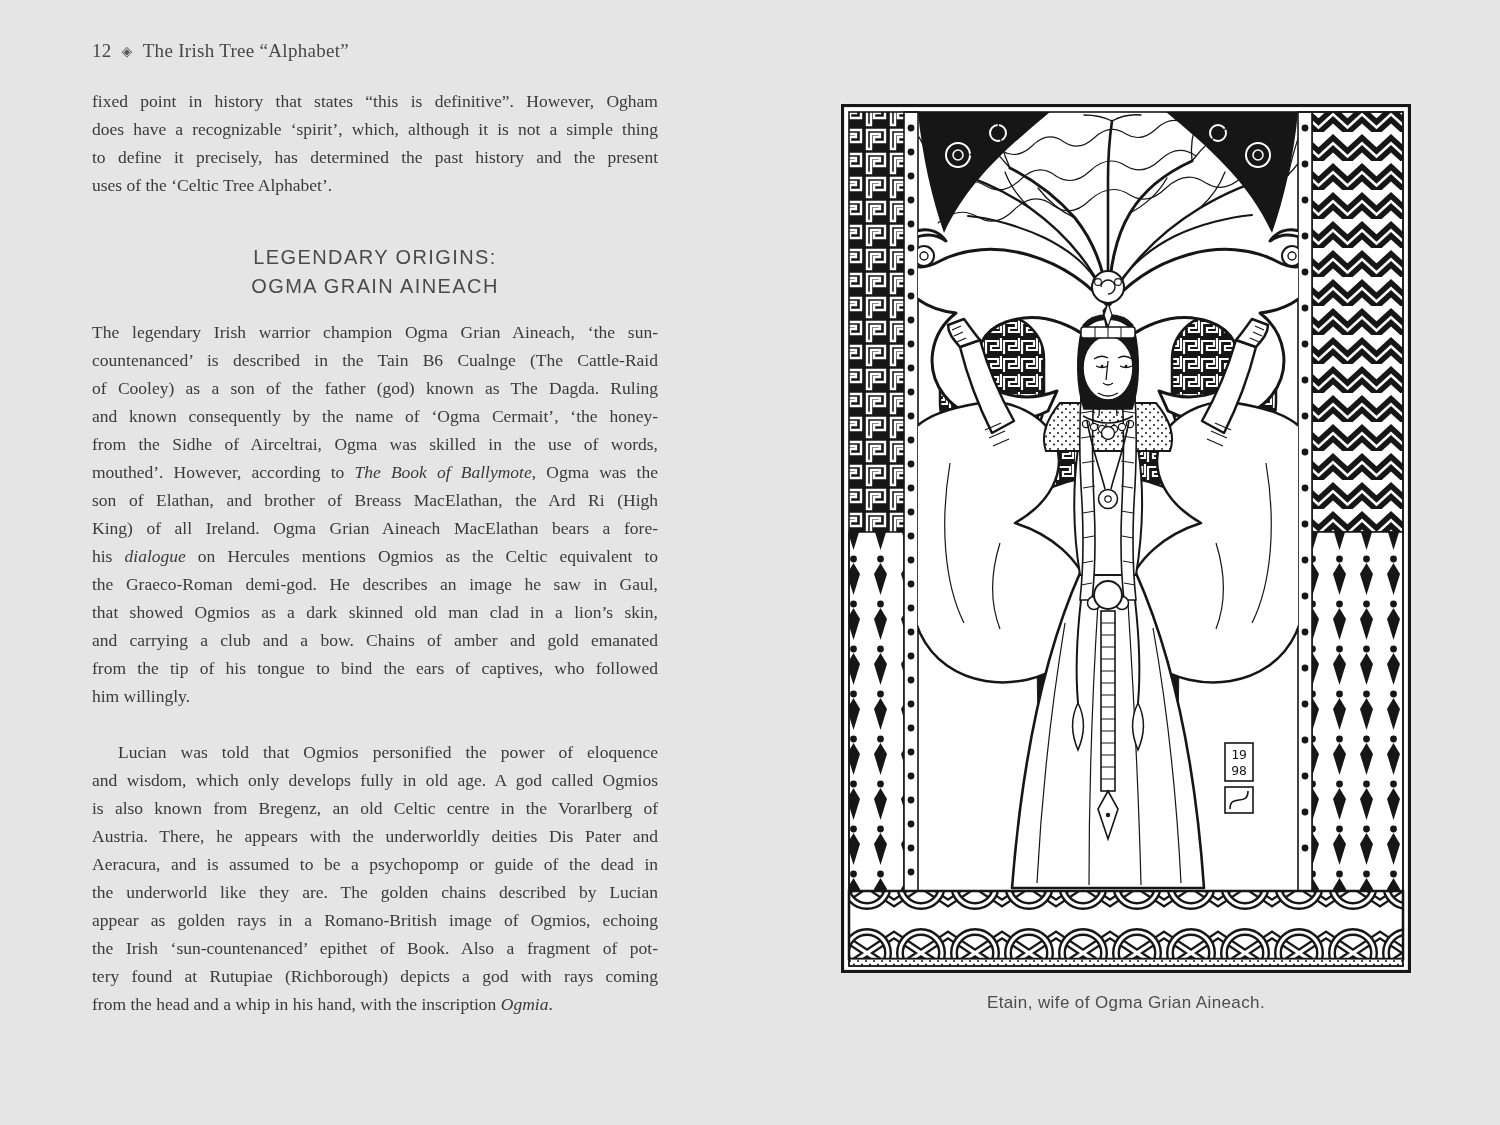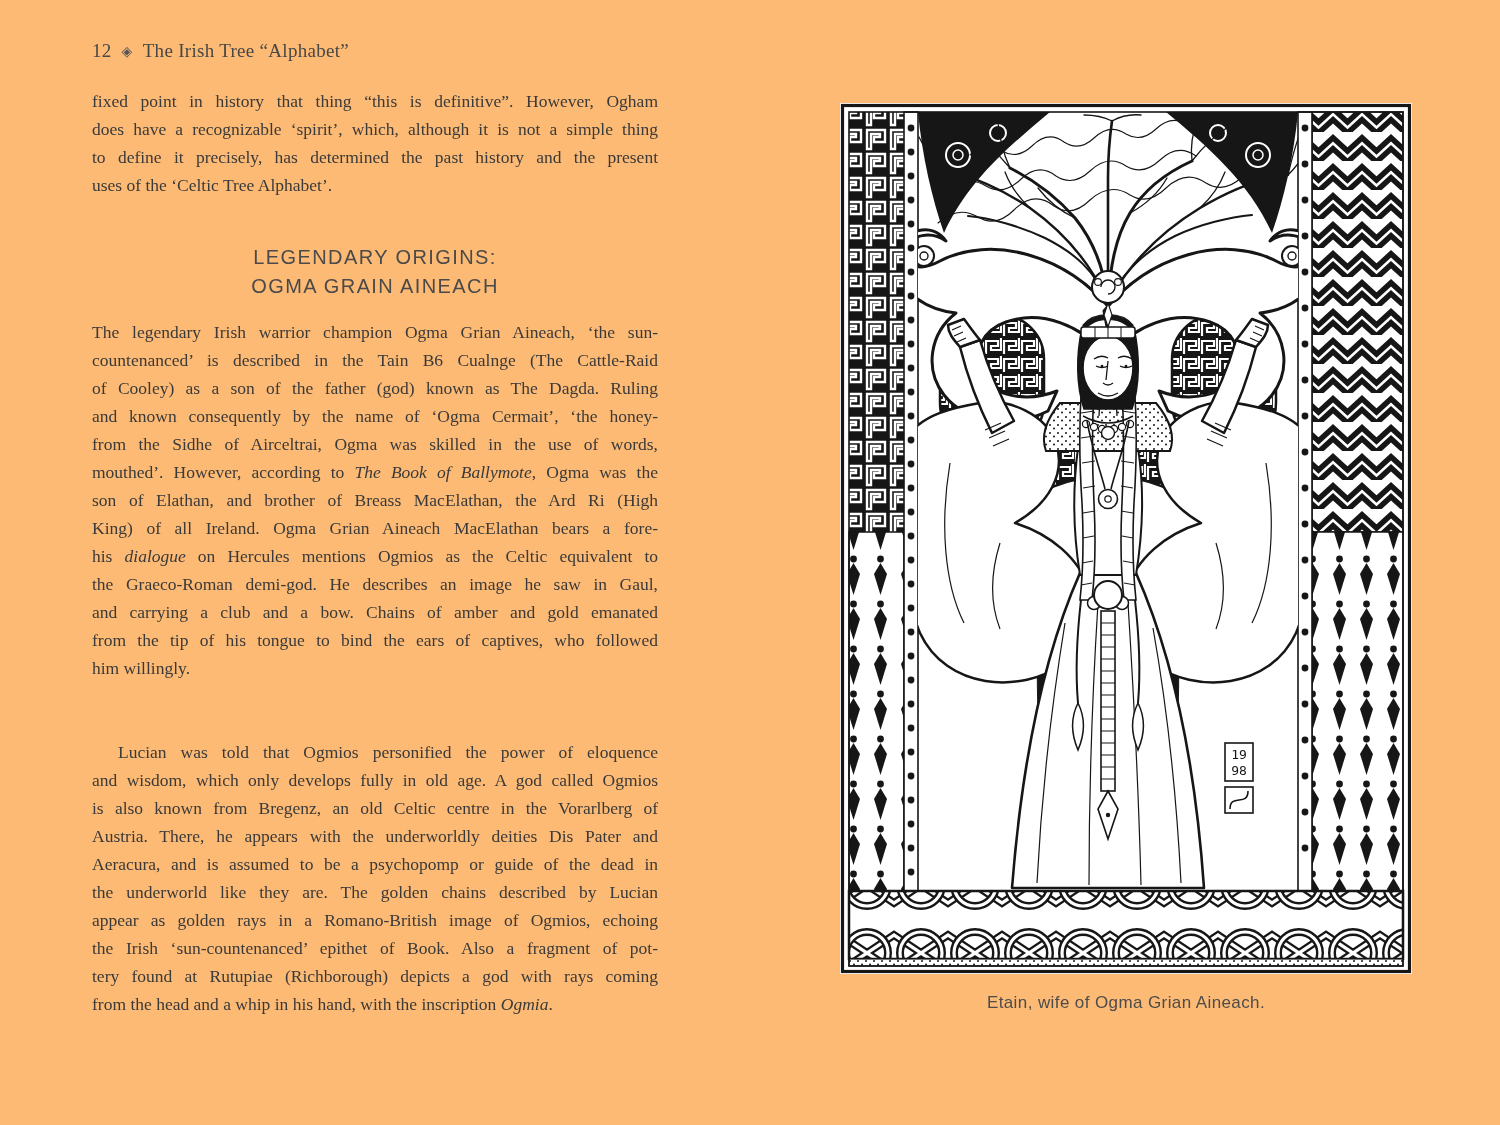--- a/index.html
+++ b/index.html
@@ -1,16 +1,16 @@
 <!DOCTYPE html>
 <html><head>
 <meta charset="utf-8">
 <style>
   html,body{margin:0;padding:0;background:#fff;}
-  .page{position:relative;width:1500px;height:1125px;background:#fdba74;
+  .page{position:relative;width:1500px;height:1125px;background:#e5e5e5;
         font-family:"Liberation Serif",serif;color:#3a3a3a;overflow:hidden;}
   .hdr{position:absolute;left:92px;top:40px;font-size:19px;letter-spacing:.3px;color:#474747;}
   .hdr .orn{display:inline-block;font-size:14px;margin:0 10px;transform:translateY(-1px);color:#555;}
   .col{position:absolute;left:92px;width:566px;}
   .intro{top:87px;}
   .heading{top:243px;text-align:center;font-family:"Liberation Sans",sans-serif;
            font-size:20px;line-height:29px;letter-spacing:1.4px;color:#4a4a4a;}
   .p1{top:318px;}
   .p2{top:738px;}
   .ln{font-size:17.5px;line-height:28px;text-align:justify;text-align-last:justify;color:#3a3a3a;}
@@ -24,21 +24,21 @@
 </head>
 <body>
 
 <div class="page">
 
   <div class="hdr">
     <span>12</span><span class="orn">◈</span><span>The Irish Tree “Alphabet”</span>
   </div>
 
   <div class="col intro">
-    <div class="ln">fixed point in history that thing “this is definitive”. However, Ogham</div>
+    <div class="ln">fixed point in history that states “this is definitive”. However, Ogham</div>
     <div class="ln">does have a recognizable ‘spirit’, which, although it is not a simple thing</div>
     <div class="ln">to define it precisely, has determined the past history and the present</div>
     <div class="ln last">uses of the ‘Celtic Tree Alphabet’.</div>
   </div>
 
   <div class="col heading">
     <div>LEGENDARY ORIGINS:</div>
     <div>OGMA GRAIN AINEACH</div>
   </div>
 
@@ -46,20 +46,21 @@
     <div class="ln">The legendary Irish warrior champion Ogma Grian Aineach, ‘the sun-</div>
     <div class="ln">countenanced’ is described in the Tain B6 Cualnge (The Cattle-Raid</div>
     <div class="ln">of Cooley) as a son of the father (god) known as The Dagda. Ruling</div>
     <div class="ln">and known consequently by the name of ‘Ogma Cermait’, ‘the honey-</div>
     <div class="ln">from the Sidhe of Airceltrai, Ogma was skilled in the use of words,</div>
     <div class="ln"><span>mouthed’. However, according to </span><em>The Book of Ballymote</em><span>, Ogma was the</span></div>
     <div class="ln">son of Elathan, and brother of Breass MacElathan, the Ard Ri (High</div>
     <div class="ln">King) of all Ireland. Ogma Grian Aineach MacElathan bears a fore-</div>
     <div class="ln"><span>his </span><em>dialogue</em><span> on Hercules mentions Ogmios as the Celtic equivalent to</span></div>
     <div class="ln">the Graeco-Roman demi-god. He describes an image he saw in Gaul,</div>
+    <div class="ln">that showed Ogmios as a dark skinned old man clad in a lion’s skin,</div>
     <div class="ln">and carrying a club and a bow. Chains of amber and gold emanated</div>
     <div class="ln">from the tip of his tongue to bind the ears of captives, who followed</div>
     <div class="ln last">him willingly.</div>
   </div>
 
   <div class="col p2">
     <div class="ln indent">Lucian was told that Ogmios personified the power of eloquence</div>
     <div class="ln">and wisdom, which only develops fully in old age. A god called Ogmios</div>
     <div class="ln">is also known from Bregenz, an old Celtic centre in the Vorarlberg of</div>
     <div class="ln">Austria. There, he appears with the underworldly deities Dis Pater and</div>

